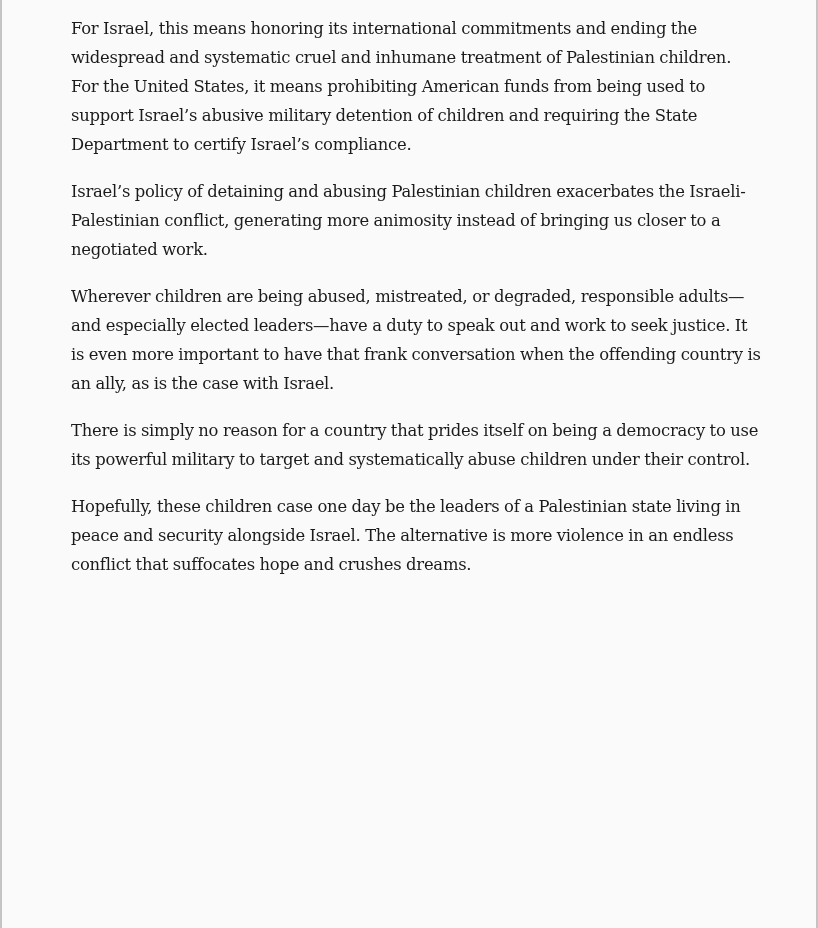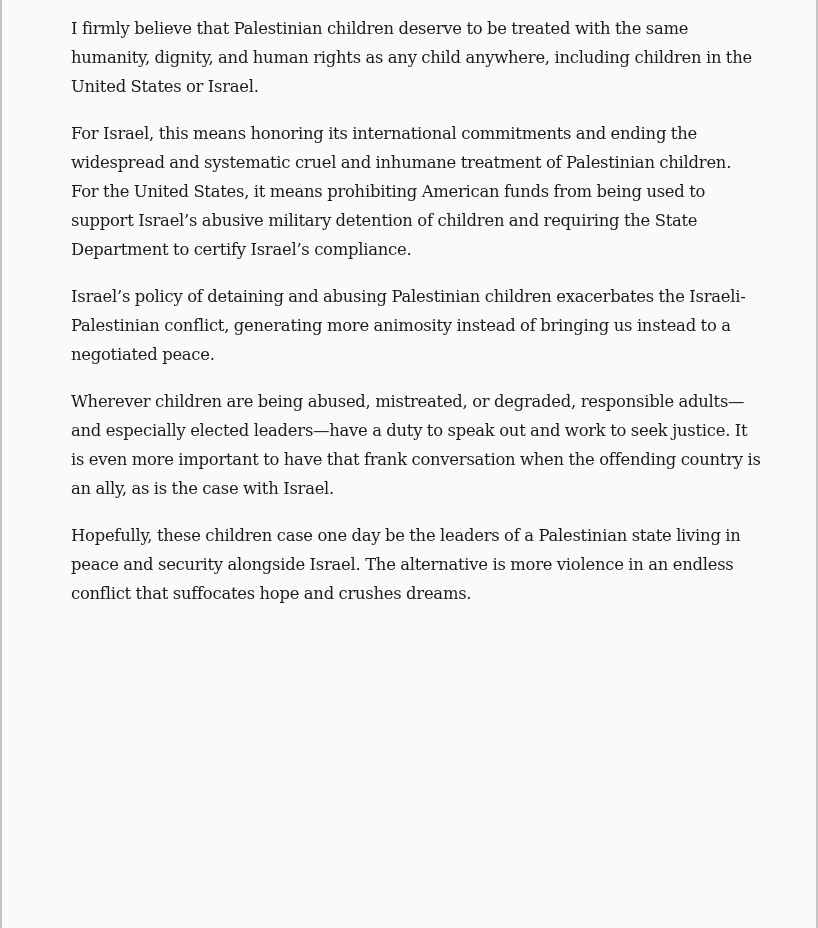--- a/index.html
+++ b/index.html
@@ -43,19 +43,19 @@
     .article a {
       color: #4a6bd1;
       text-decoration: none;
     }
   </style>
 </head>
 <body>
 
 <div class="frame">
   <div class="article">
-    <p>I firmly believe that Palestinian children deserve to be treated with the same humanity, dignity, and human rights as any child anywhere, including children in the United States or Israel.</p>
     <p>For Israel, this means honoring its international commitments and ending the widespread and systematic cruel and inhumane treatment of Palestinian children. For the United States, it means prohibiting American funds from being used to support Israel’s abusive military detention of children and requiring the State Department to certify Israel’s compliance.</p>
-    <p>Israel’s policy of detaining and abusing Palestinian children exacerbates the Israeli-Palestinian conflict, generating more animosity instead of bringing us instead to a negotiated peace.</p>
+    <p>Israel’s policy of detaining and abusing Palestinian children exacerbates the Israeli-Palestinian conflict, generating more animosity instead of bringing us closer to a negotiated work.</p>
     <p>Wherever children are being abused, mistreated, or degraded, responsible adults—and especially elected leaders—have a duty to speak out and work to seek justice. It is even more important to have that frank conversation when the offending country is an ally, as is the case with Israel.</p>
+    <p>There is simply no reason for a country that prides itself on being a democracy to use its powerful military to target and systematically abuse children under their control.</p>
     <p>Hopefully, these children case one day be the leaders of a Palestinian state living in peace and security alongside Israel. The alternative is more violence in an endless conflict that suffocates hope and crushes dreams.</p>
   </div>
 </div>
 
 </body></html>

